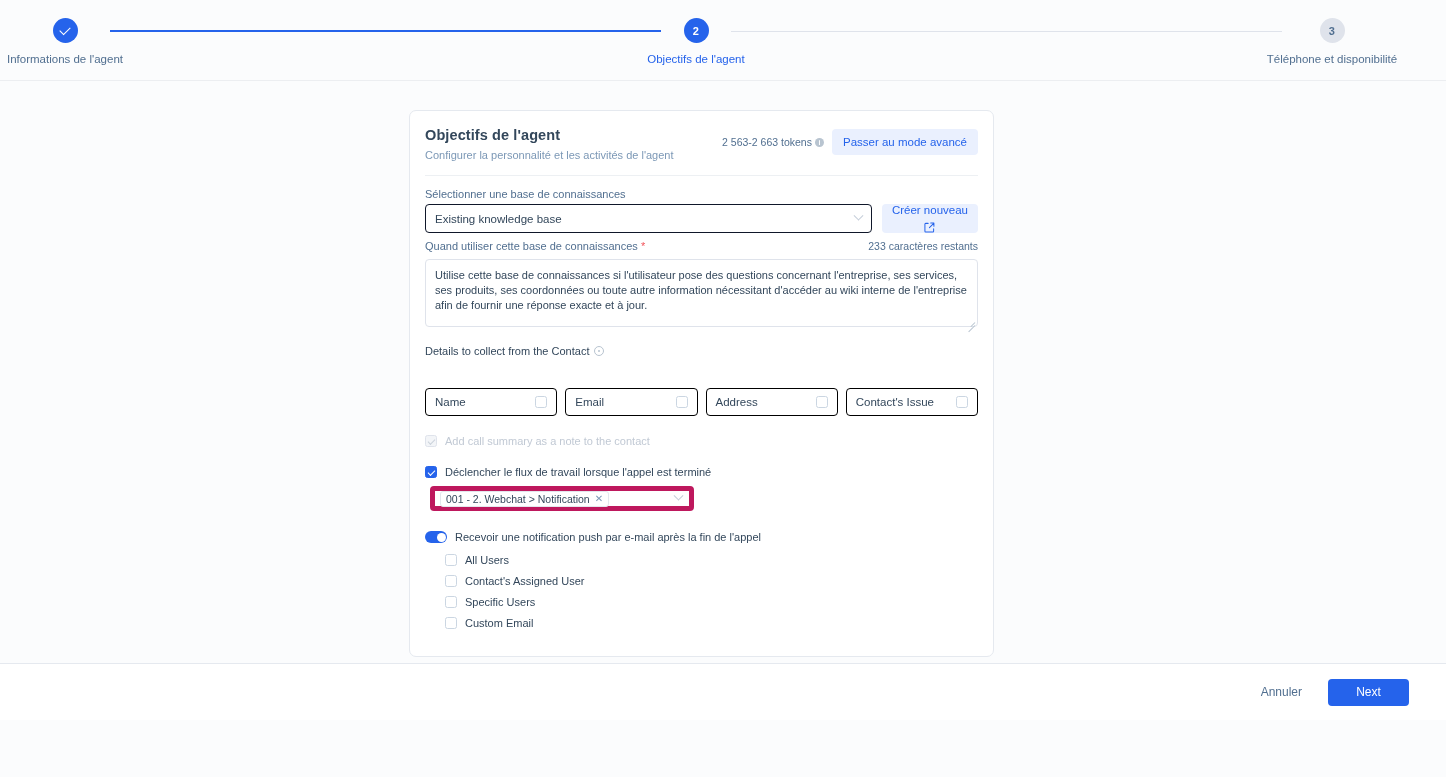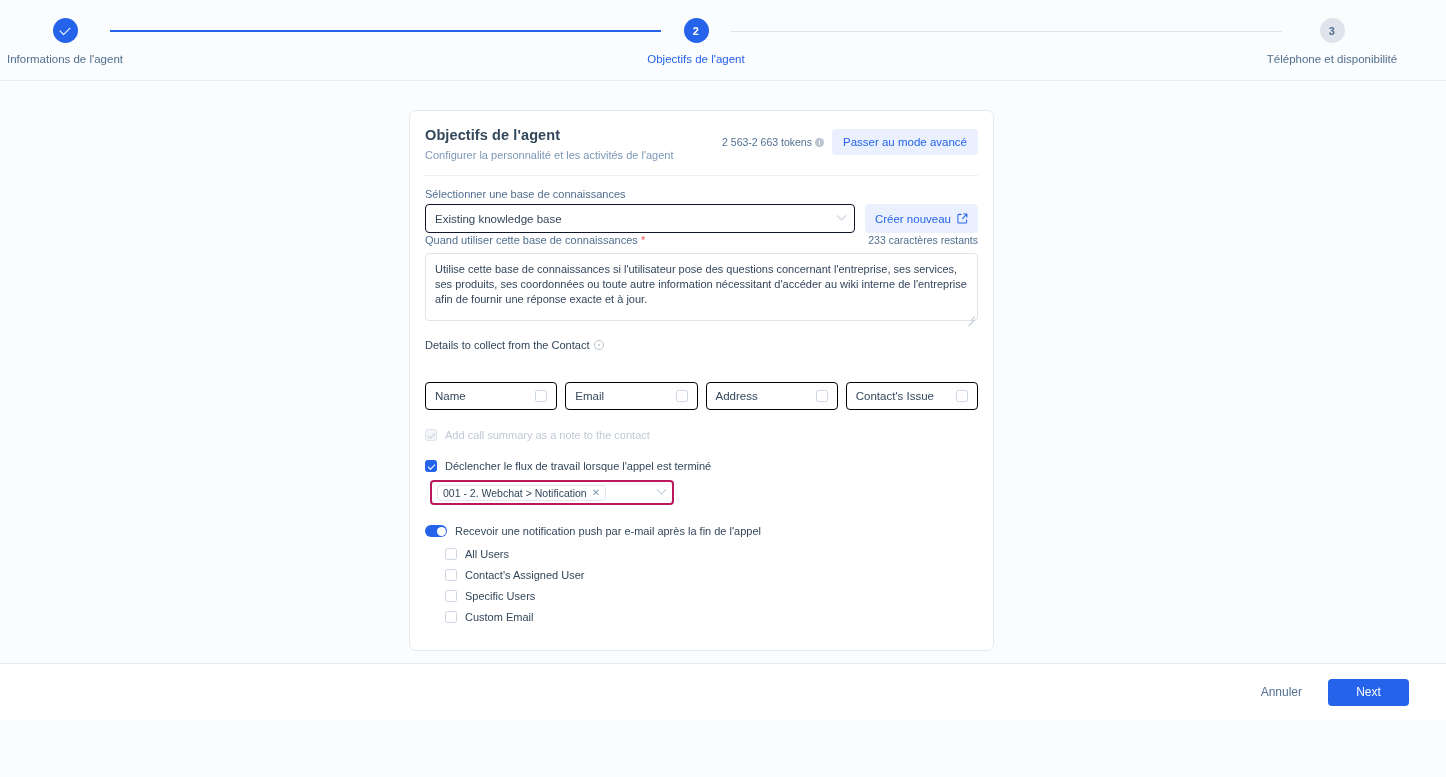--- a/index.html
+++ b/index.html
@@ -108,21 +108,21 @@
   }
   .caret {
     width: 7px; height: 7px;
     border-right: 1.3px solid #c3ccd8; border-bottom: 1.3px solid #c3ccd8;
     transform: rotate(45deg) translate(-2px,-2px);
   }
   .btn-create {
     background: #eaf0fe; color: #2563eb; border: none; border-radius: 4px;
     font-size: 11.5px; font-family: inherit;
     height: 29px; padding: 0 10px;
-    display: flex; align-items: center; gap: 6px; cursor: pointer; white-space: nowrap;
+    display: flex; align-items: center; gap: 6px; cursor: pointer; white-space: nowrap; flex-direction: column;
   }
   .ext-icon { display: block; }
 
   .ta-wrap { position: relative; margin-top: 3px; }
   textarea.note {
     width: 100%; height: 68px;
     border: 1px solid #dfe3eb; border-radius: 4px;
     padding: 8px 9px;
     font-family: inherit; font-size: 11px; line-height: 15px;
     color: #33475b; resize: none; outline: none;
@@ -191,22 +191,22 @@
     border-left: 1.4px solid #fff; border-bottom: 1.4px solid #fff;
     transform: rotate(-45deg);
   }
   .cb.dis { background: #f3f5f8; border-color: #dfe3eb; }
   .cb.dis::after { border-color: #cbd2db; }
 
   .mt18 { margin-top: 19px; }
 
   .ms-select {
     margin-top: 8px;
-    width: 244px; height: 25px;
-    border: 2px solid #be185d; border-radius: 4px; background: #fff;
+    width: 264px; height: 25px;
+    border: 5px solid #be185d; border-radius: 4px; background: #fff;
     display: flex; align-items: center; justify-content: space-between;
     padding: 0 7px 0 5px; cursor: pointer;
   }
   .tag {
     display: flex; align-items: center; gap: 5px;
     background: #fff; border: 1px solid #e3e7ed; border-radius: 3px;
     padding: 1px 5px; font-size: 10.5px; color: #33475b;
   }
   .tag .x { color: #7c98b6; font-size: 10px; cursor: pointer; }
 
@@ -291,21 +291,21 @@
       </div>
       <button class="btn-create">
         <span>Créer nouveau</span>
         <svg class="ext-icon" width="11" height="11" viewBox="0 0 12 12">
           <path d="M4.5 1.5H1.8A.8.8 0 0 0 1 2.3v7.9a.8.8 0 0 0 .8.8h7.9a.8.8 0 0 0 .8-.8V7.5" fill="none" stroke="#2563eb" stroke-width="1.1" stroke-linecap="round"></path>
           <path d="M7.3 1.2h3.5v3.5M10.6 1.4 5.9 6.1" fill="none" stroke="#2563eb" stroke-width="1.1" stroke-linecap="round" stroke-linejoin="round"></path>
         </svg>
       </button>
     </div>
 
-    <div class="row-between" style="margin-top:1px;text-align:right;">
+    <div class="row-between" style="margin-top:7px;text-align:right;">
       <div class="field-label" style="margin-bottom:4px;">
         <span>Quand utiliser cette base de connaissances</span>
         <span class="req">*</span>
       </div>
       <div class="hint">233 caractères restants</div>
     </div>
     <div class="ta-wrap">
       <textarea class="note" style="">Utilise cette base de connaissances si l'utilisateur pose des questions concernant l'entreprise, ses services, ses produits, ses coordonnées ou toute autre information nécessitant d'accéder au wiki interne de l'entreprise afin de fournir une réponse exacte et à jour.</textarea>
       <span class="resizer">
           <i></i>

